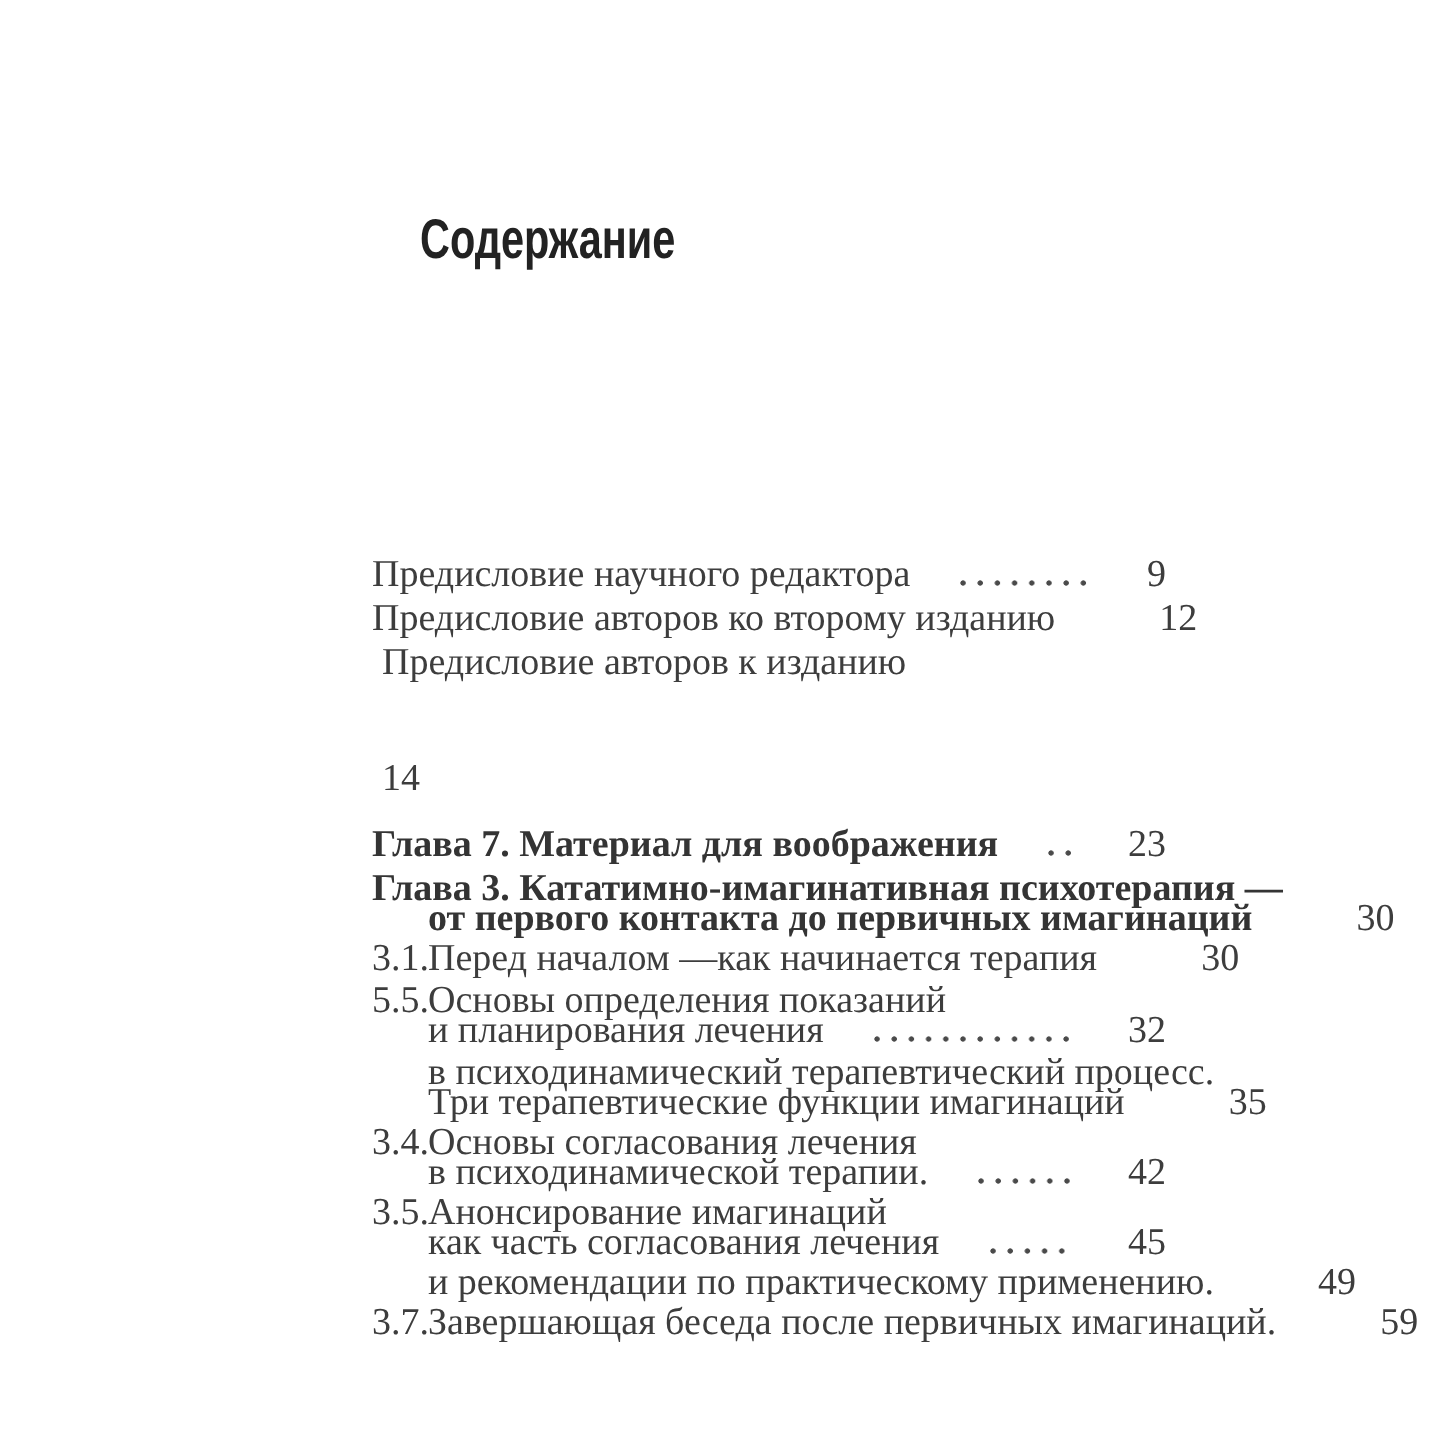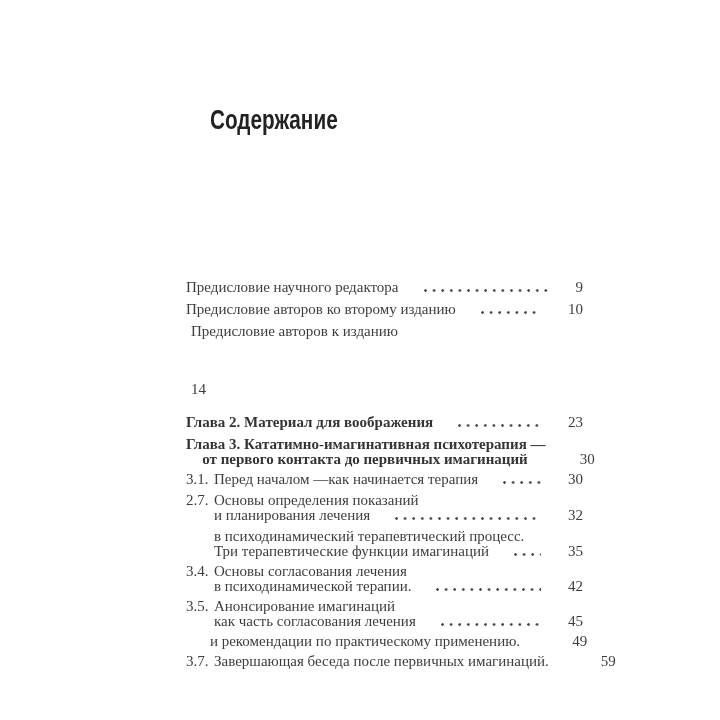--- a/index.html
+++ b/index.html
@@ -34,21 +34,21 @@
   }
   .toc {
     position: absolute;
     left: 166px;
     top: 280px;
     width: 397px;
   }
   .row {
     display: flex;
     align-items: baseline;
-    font-size: 15px;
+    font-size: 19px;
     line-height: 15px;
     white-space: nowrap;
     gap: 20px;
   }
   .row .txt { flex: 0 0 auto; }
   .bold .txt, .bold .num { font-weight: bold; color: #343434; }
   .ind { padding-left: 28px; }
   .sec { position: relative; padding-left: 28px; }
   .sec .num { position: absolute; left: 0; top: 0; }
   .leader {
@@ -56,21 +56,21 @@
     align-self: baseline;
     height: 3px;
     margin: 0 7px 0 5px;
     background-image: radial-gradient(circle at 1.5px 1.5px, #4a4a4a 1.15px, rgba(0,0,0,0) 1.5px);
     background-size: 8.6px 3px;
     background-repeat: repeat-x;
     min-width: 0;
   }
   .pg { flex: 0 0 auto; text-align: right; }
   
-  .g5  { margin-bottom: 5px; justify-content: center; }
+  .g5  { margin-bottom: 5px; }
   .g6  { margin-bottom: 6px; }
   .g7  { margin-bottom: 7px; }
   .g9  { margin-bottom: 9px; }
   .g18 { margin-bottom: 18px; flex-direction: column; }
 </style>
 </head>
 <body>
 
 <div class="page">
 
@@ -80,32 +80,32 @@
 
     <div class="row g7">
       <span class="txt">Предисловие научного редактора</span>
       <span class="leader"></span>
       <span class="pg">9</span>
     </div>
 
     <div class="row g7">
       <span class="txt">Предисловие авторов ко второму изданию</span>
       <span class="leader"></span>
-      <span class="pg">10</span>
+      <span class="pg">12</span>
     </div>
 
     <div class="row g18">
       <span class="txt">Предисловие авторов к изданию</span>
       <span class="leader"></span>
       <span class="pg">14</span>
     </div>
 
 
     <div class="row bold g7">
-      <span class="txt">Глава 2. Материал для воображения</span>
+      <span class="txt">Глава 7. Материал для воображения</span>
       <span class="leader"></span>
       <span class="pg">23</span>
     </div>
 
     <div class="row bold">
       <span class="txt">Глава 3. Кататимно-имагинативная психотерапия —</span>
     </div>
 
     <div class="row bold ind g5">
       <span class="txt">от первого контакта до первичных имагинаций</span>
@@ -114,21 +114,21 @@
     </div>
 
     <div class="row sec g6">
       <span class="num">3.1.</span>
       <span class="txt">Перед началом —как начинается терапия</span>
       <span class="leader"></span>
       <span class="pg">30</span>
     </div>
 
     <div class="row sec">
-      <span class="num">2.7.</span>
+      <span class="num">5.5.</span>
       <span class="txt">Основы определения показаний</span>
     </div>
 
     <div class="row ind g6">
       <span class="txt">и планирования лечения</span>
       <span class="leader"></span>
       <span class="pg">32</span>
     </div>
 
 

